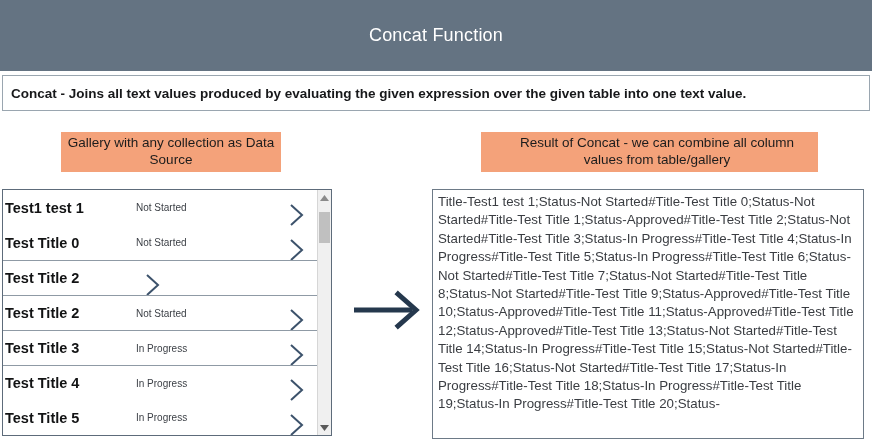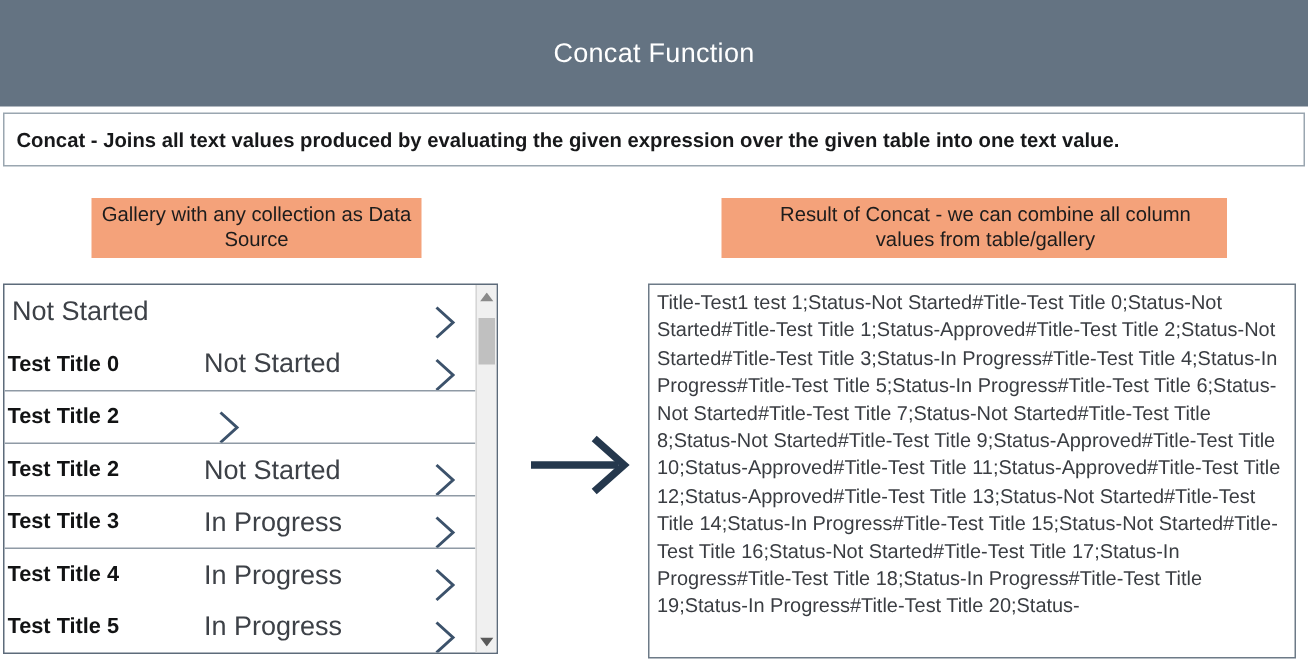--- a/index.html
+++ b/index.html
@@ -118,21 +118,21 @@
   .row-title {
     width: 128px;
     font-size: 14.5px;
     font-weight: bold;
     color: #121314;
     white-space: nowrap;
     overflow: hidden;
   }
   .row-status {
     flex: 1 1 auto;
-    font-size: 18px;
+    font-size: 10px;
     color: #3d4147;
     white-space: nowrap;
     padding-left: 3px;
   }
   .row-chevron {
     width: 40px;
     display: flex;
     align-items: center;
     justify-content: center;
     position: relative;
@@ -215,20 +215,21 @@
   <span>Gallery with any collection as Data Source</span>
 </div>
 
 <div class="caption-box" id="caption-result">
   <span>Result of Concat - we can combine all column values from table/gallery</span>
 </div>
 
 <div class="gallery">
   <div class="gallery-rows" id="gallery-rows">
       <div class="gallery-row">
+        <div class="row-title">Test1 test 1</div>
         <div class="row-status">Not Started</div>
         <div class="row-chevron">
           <svg width="18" height="26" viewBox="0 0 18 26">
             <polyline points="3,3 14,13 3,23" fill="none" stroke="#3c526b" stroke-width="2"></polyline>
           </svg>
         </div>
       </div>
       <div class="gallery-row">
         <div class="row-title">Test Title 0</div>
         <div class="row-status">Not Started</div>

